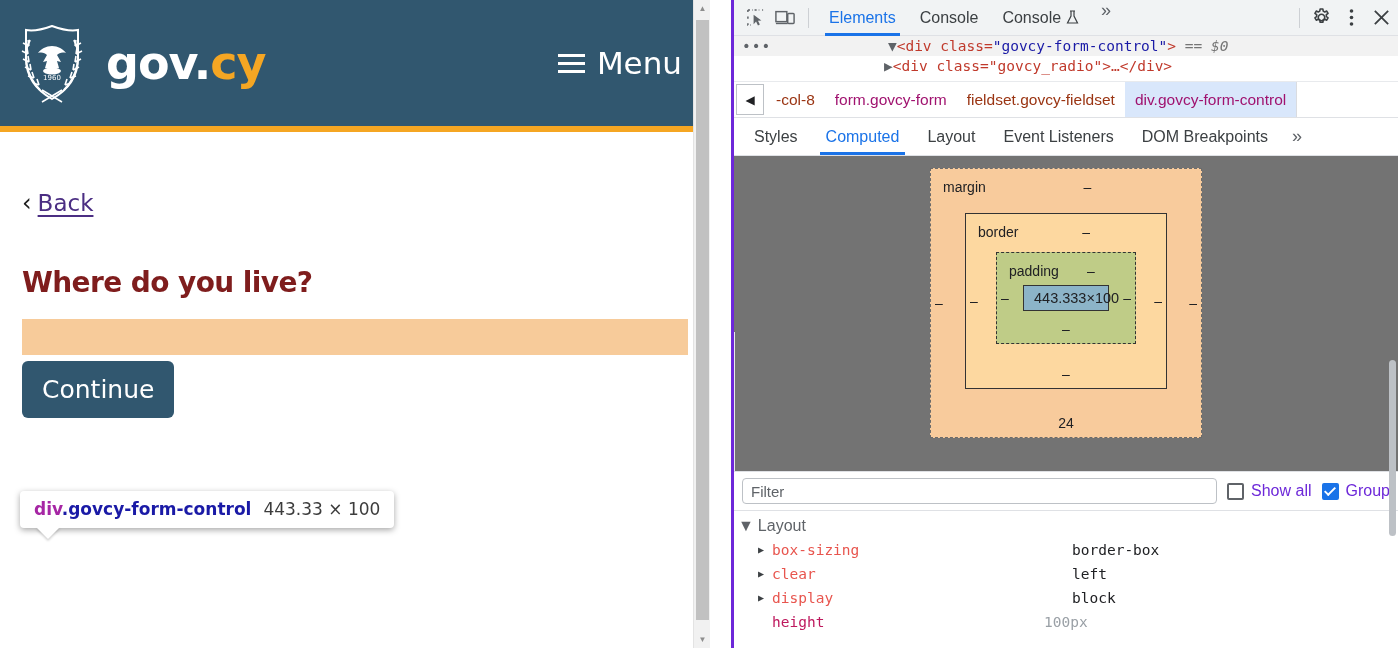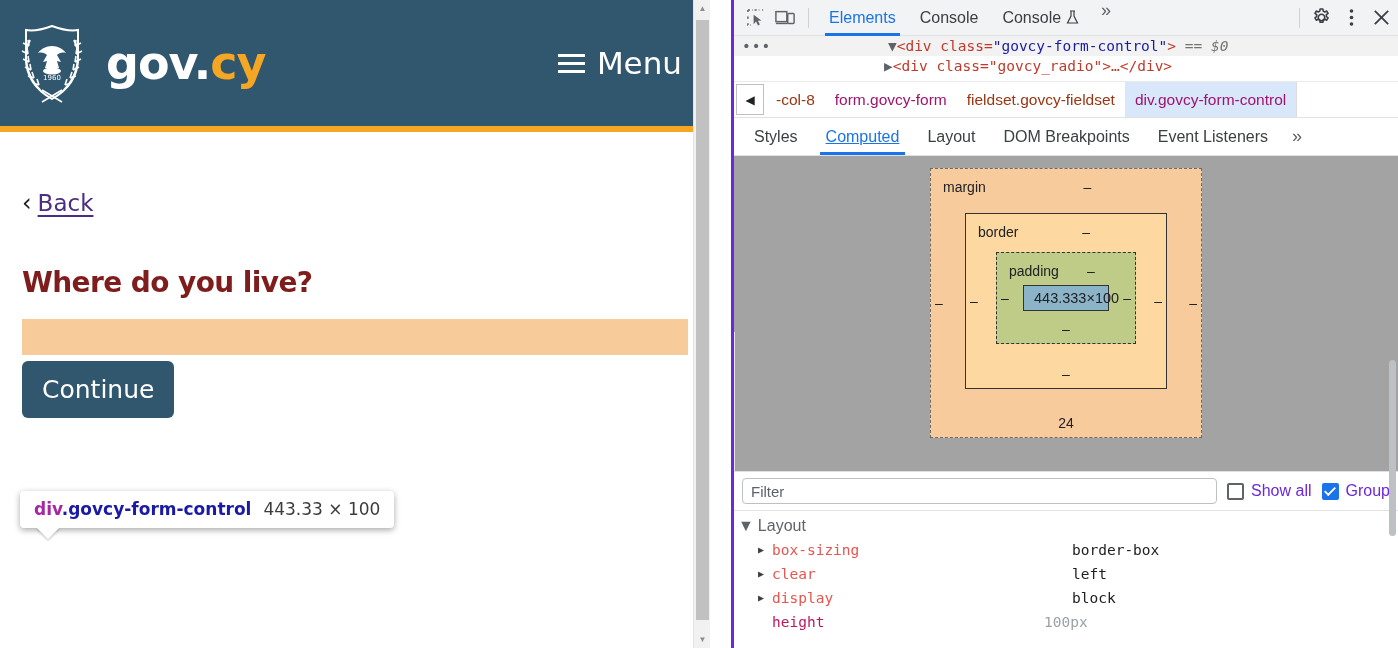--- a/index.html
+++ b/index.html
@@ -271,31 +271,31 @@
     padding-left: 6px;
   }
   .sub-tab {
     display: flex; align-items: center;
     padding: 0 14px;
     font-size: 16px;
     color: #3c4043;
     position: relative;
     cursor: pointer;
   }
-  .sub-tab.active { color: #1a73e8; text-decoration: underline; }
+  .sub-tab.active { color: #1a73e8; }
   .sub-tab.active::after {
     content: ""; position: absolute; left: 8px; right: 8px; bottom: 0;
     height: 3px; background: #1a73e8;
   }
   .sub-more { display: flex; align-items: center; padding: 0 10px; font-size: 18px; color: #5f6368; cursor: pointer;}
 
   
   .boxmodel-area {
     height: 315px;
-    background: #a3a3a3;
+    background: #737373;
     display: flex; align-items: flex-start; justify-content: center;
     padding-top: 12px;
     position: relative;
   }
   .bm-margin {
     width: 272px;
     border: 1px dashed #6b6b6b;
     background: #f8cb9c;
     padding: 10px 12px 6px 12px;
     position: relative;
@@ -563,22 +563,22 @@
       <div class="bc-item magenta">form.govcy-form</div>
       <div class="bc-item">fieldset.govcy-fieldset</div>
       <div class="bc-item magenta selected">div.govcy-form-control</div>
       <div class="bc-edge"></div>
     </div>
 
     <div class="dt-subtabs">
       <div class="sub-tab">Styles</div>
       <div class="sub-tab active">Computed</div>
       <div class="sub-tab">Layout</div>
+      <div class="sub-tab">Event Listeners</div>
       <div class="sub-tab">DOM Breakpoints</div>
-      <div class="sub-tab">Event Listeners</div>
       <div class="sub-more">»</div>
     </div>
 
     <div class="boxmodel-area">
       <div class="bm-margin">
         <div class="bm-top-row">
           <span class="bm-label">margin</span>
           <span class="bm-top-center">–</span>
         </div>
         <span class="bm-side l">–</span>

